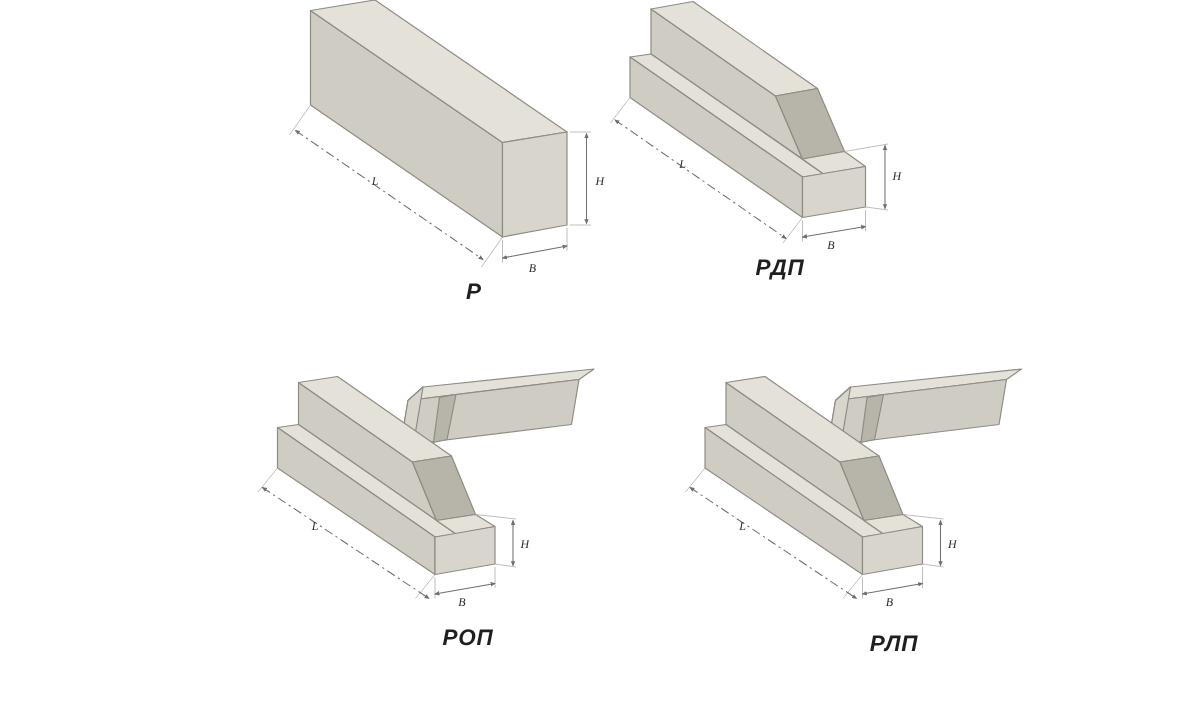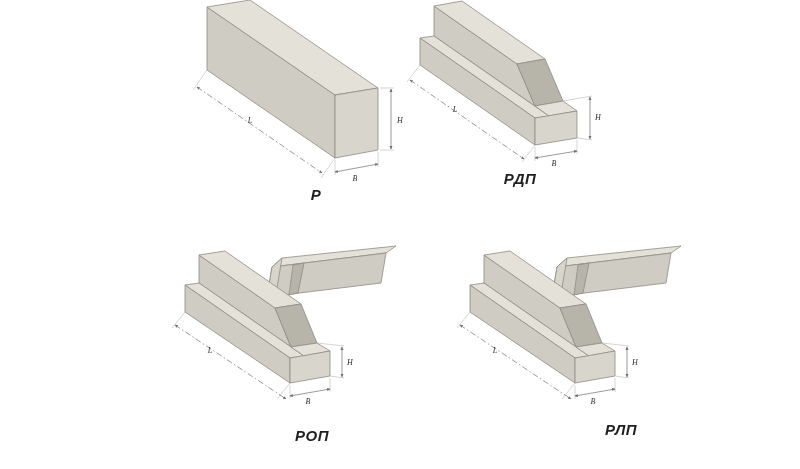--- a/index.html
+++ b/index.html
@@ -135,21 +135,21 @@
         <text class="dim-t" x="207" y="122" text-anchor="start">H</text>
       </g>
       <g>
         <line class="ext" x1="150" y1="142" x2="150" y2="156"></line>
         <line class="ext" x1="190" y1="135" x2="190" y2="149"></line>
         <line class="dim" x1="150" y1="153" x2="190" y2="146" marker-start="url(#arr-rop)" marker-end="url(#arr-rop)"></line>
         <text class="dim-t" x="168" y="161" text-anchor="middle">B</text>
       </g>
     </svg>
   </div>
-  <div class="fig-label" style="left:282px;top:427px;font-style:italic;">РОП</div>
+  <div class="fig-label" style="left:282px;top:417px;font-style:italic;">РОП</div>
 
   <div class="fig" style="left:425px;top:243px;">
     <svg width="260" height="172" viewBox="0 0 260 172">
       <defs>
         <marker id="arr-rlp" viewBox="0 0 6 6" refX="5" refY="3" markerWidth="5" markerHeight="5" orient="auto-start-reverse">
           <path d="M0,0.5 L6,3 L0,5.5 Z" fill="#6f6f6f"></path>
         </marker>
       </defs>
       <g>
         <polygon class="f-top" points="132,24 246,10 256,3 142,15"></polygon>
@@ -179,15 +179,15 @@
         <text class="dim-t" x="207" y="122" text-anchor="start">H</text>
       </g>
       <g>
         <line class="ext" x1="150" y1="142" x2="150" y2="156"></line>
         <line class="ext" x1="190" y1="135" x2="190" y2="149"></line>
         <line class="dim" x1="150" y1="153" x2="190" y2="146" marker-start="url(#arr-rlp)" marker-end="url(#arr-rlp)"></line>
         <text class="dim-t" x="168" y="161" text-anchor="middle">B</text>
       </g>
     </svg>
   </div>
-  <div class="fig-label" style="left:591px;top:421px;">РЛП</div>
+  <div class="fig-label" style="left:566px;top:421px;">РЛП</div>
 
 </div>
 
 </body></html>

